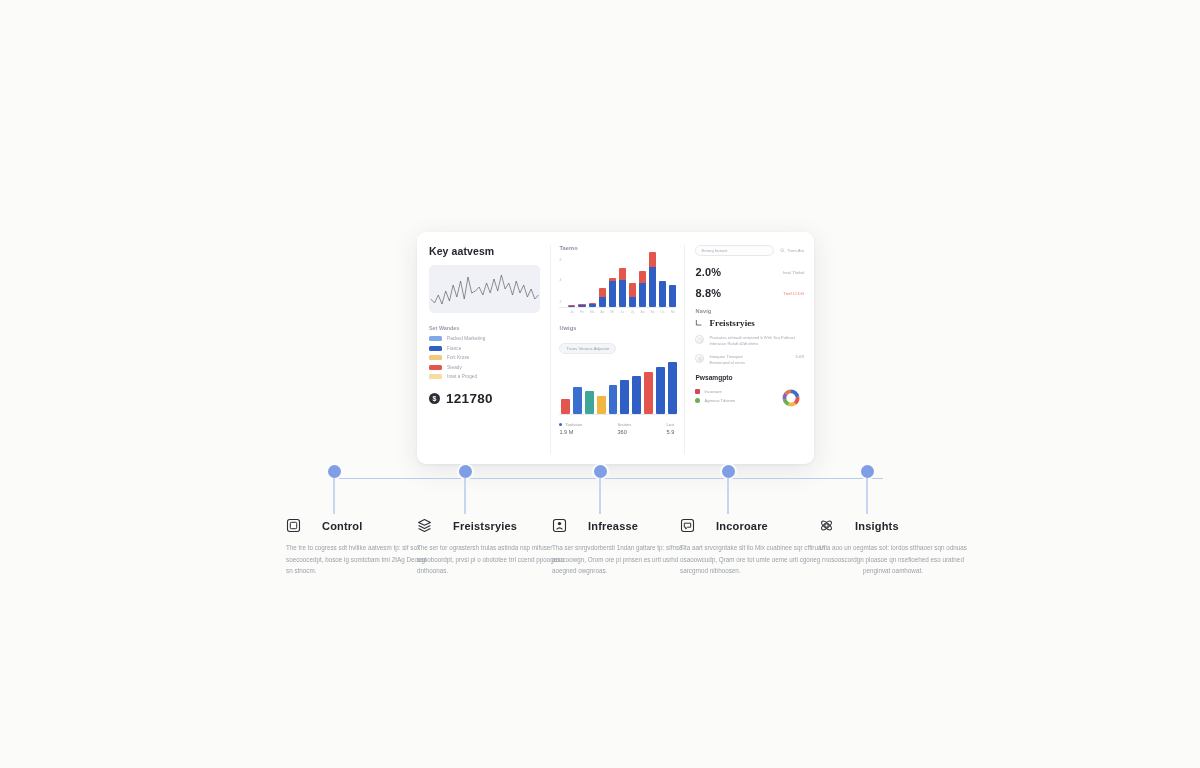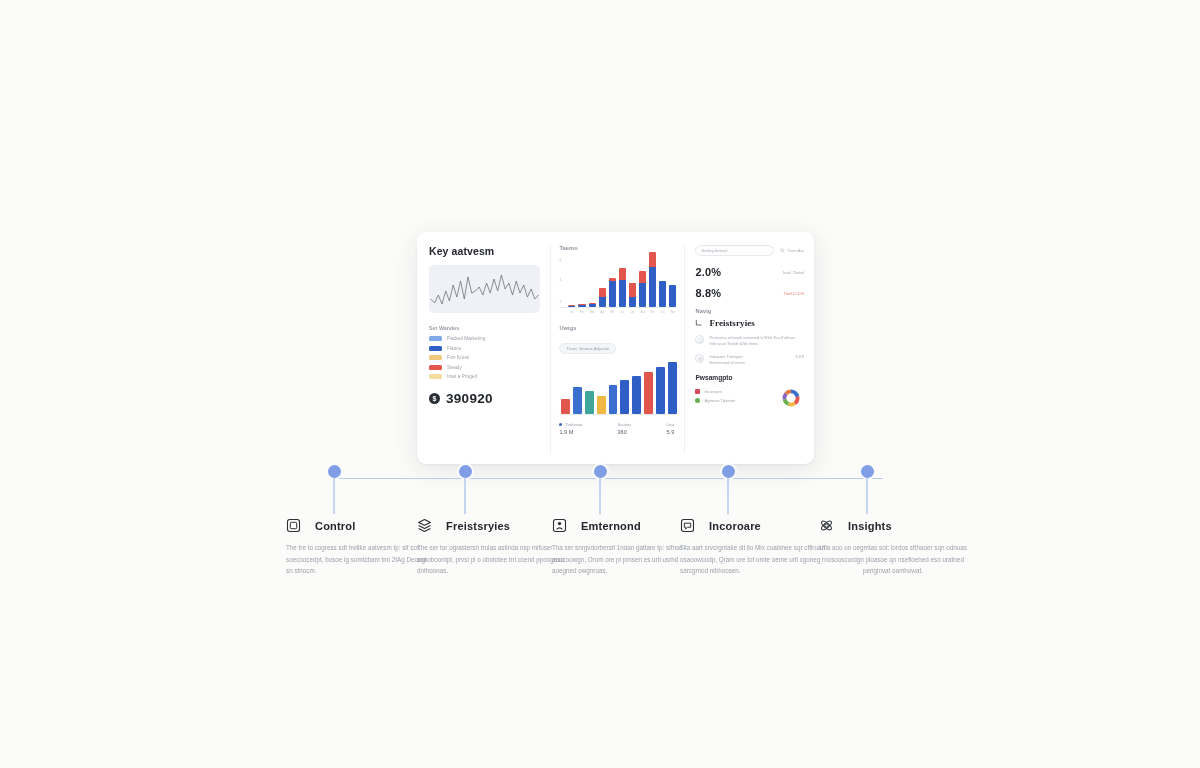--- a/index.html
+++ b/index.html
@@ -128,21 +128,21 @@
   }
   .tl-node { position:absolute; top:0; }
   .tl-dot {
     width:13px;height:13px;border-radius:50%;
     background:#7f9ee6; border:2.5px solid #7f9ee6;
     box-shadow: 0 0 0 2px #fbfbf9;
     margin-left:-6.5px;
   }
   .tl-stem { position:absolute; left:-0.7px; top:13px; width:1.4px; height:36px; background:#c6d5f0; }
   .tl-card { position:absolute; top:53px; left:-50px; width:148px; }
-  .tl-head { display:flex; align-items:center; gap:14px; margin-bottom:9px; }
+  .tl-head { display:flex; align-items:center; gap:21px; margin-bottom:9px; }
   .tl-ic { width:15px;height:15px;flex:none; }
   .tl-label { font-size:11px; font-weight:700; color:#22252b; letter-spacing:.2px; }
   .tl-body { font-size:6.3px; line-height:1.85; color:#9ca1ab; filter: blur(.45px); }
 </style>
 </head>
 <body>
 
 <div id="root">
 
   <div class="card">
@@ -174,21 +174,21 @@
         <span class="sw" style="background:#e2564e"></span>
         <span class="legend-txt">Steady</span>
       </div>
       <div class="legend-row">
         <span class="sw" style="background:#f5dd9e"></span>
         <span class="legend-txt">Imat a Proged</span>
       </div>
 
       <div class="bignum-row">
         <span class="coin">$</span>
-        <span class="bignum">390920</span>
+        <span class="bignum">121780</span>
       </div>
     </div>
 
     <div class="col col-mid">
 
       <div class="panel-title">Taemo</div>
 
       <div class="chart-wrap">
         <div class="axis-labels">
           <span style="top:2px">6</span>
@@ -434,21 +434,21 @@
         <div class="tl-node" style="left: 600px;">
           <div class="tl-dot"></div>
           <div class="tl-stem"></div>
           <div class="tl-card" style="left:-48px">
             <div class="tl-head">
               <svg class="tl-ic" viewBox="0 0 15 15">
                 <rect x="1.5" y="1.5" width="12" height="12" rx="2.2" fill="none" stroke="#2b2e34" stroke-width="1.1"></rect>
                 <circle cx="7.5" cy="5.6" r="1.7" fill="#2b2e34"></circle>
                 <path d="M4.6 11.4 q2.9 -3 5.8 0" fill="none" stroke="#2b2e34" stroke-width="1.1"></path>
               </svg>
-              <span class="tl-label">Emternond</span>
+              <span class="tl-label">Infreasse</span>
             </div>
             <div class="tl-body">Tha ser snrgvdorbersti 1ndan gattare tp: sifnse-aoocoowgn, Orom ore pi prnsen es urti usrhd aoegned owgnroas.</div>
           </div>
         </div>
         <div class="tl-node" style="left: 728px;">
           <div class="tl-dot"></div>
           <div class="tl-stem"></div>
           <div class="tl-card" style="left:-48px">
             <div class="tl-head">
               <svg class="tl-ic" viewBox="0 0 15 15">

